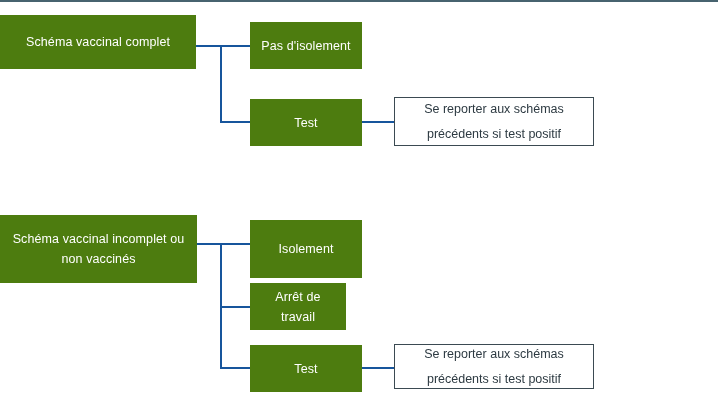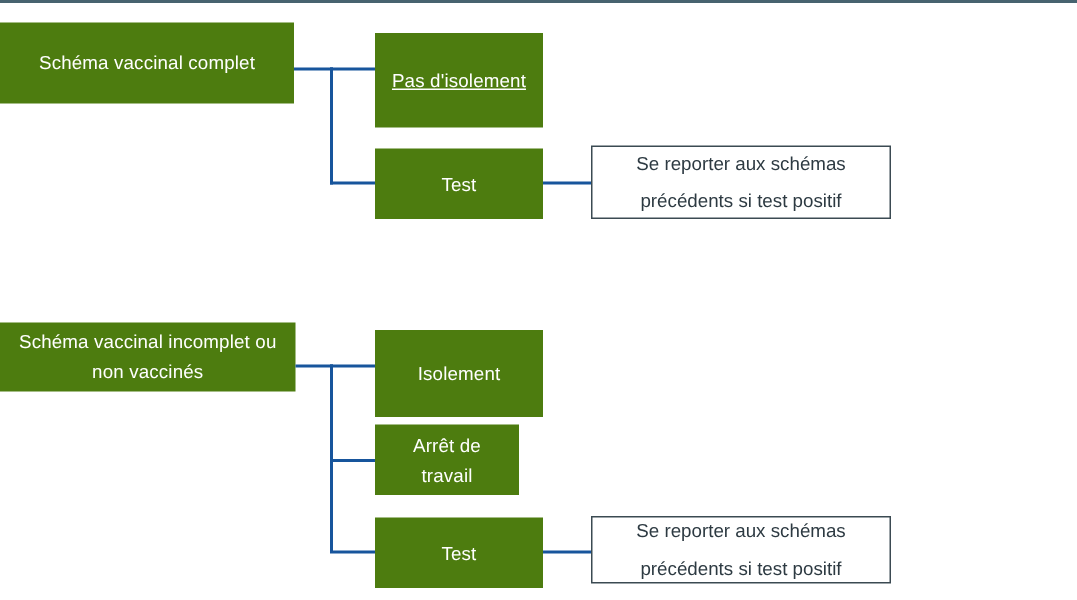--- a/index.html
+++ b/index.html
@@ -72,38 +72,38 @@
 
   <div class="node" style="left:0px; top:15px; width:196px; height:54px;">
     <span>Schéma vaccinal complet</span>
   </div>
 
   <div class="conn h" style="left:196px; top:45px; width:26px;"></div>
   <div class="conn v" style="left:220px; top:45px; height:78px;"></div>
   <div class="conn h" style="left:220px; top:45px; width:30px;"></div>
   <div class="conn h" style="left:220px; top:121px; width:30px;"></div>
 
-  <div class="node" style="left:250px; top:22px; width:112px; height:63px;text-decoration:underline;">
+  <div class="node" style="left:250px; top:22px; width:112px; height:47px;">
     <span>Pas d'isolement</span>
   </div>
 
   <div class="node" style="left:250px; top:99px; width:112px; height:47px;">
     <span>Test</span>
   </div>
 
   <div class="conn h" style="left:362px; top:121px; width:32px;"></div>
 
   <div class="note" style="left:394px; top:97px; width:200px; height:49px;">
     <div>
       <span>Se reporter aux schémas</span>
       <span>précédents si test positif</span>
     </div>
   </div>
 
-  <div class="node" style="left:0px; top:215px; width:197px; height:46px;">
+  <div class="node" style="left:0px; top:215px; width:197px; height:68px;">
     <div>
       <span>Schéma vaccinal incomplet ou</span>
       <span>non vaccinés</span>
     </div>
   </div>
 
   <div class="conn h" style="left:197px; top:243px; width:25px;"></div>
   <div class="conn v" style="left:220px; top:243px; height:125px;"></div>
   <div class="conn h" style="left:220px; top:243px; width:30px;"></div>
   <div class="conn h" style="left:220px; top:306px; width:30px;"></div>

